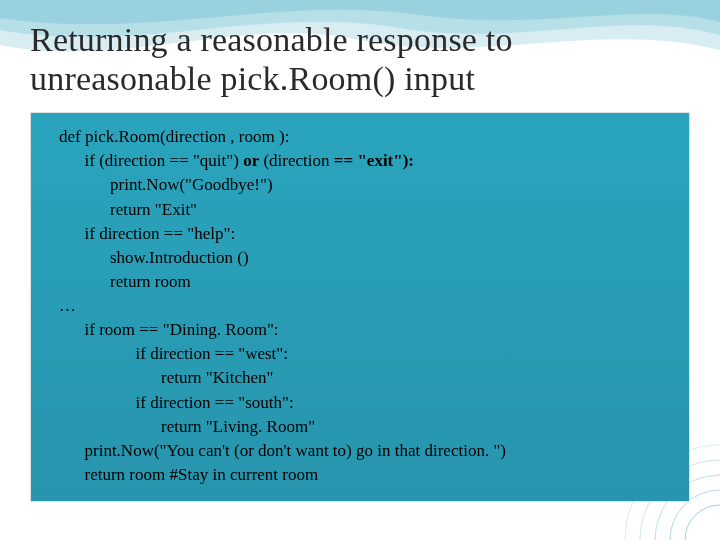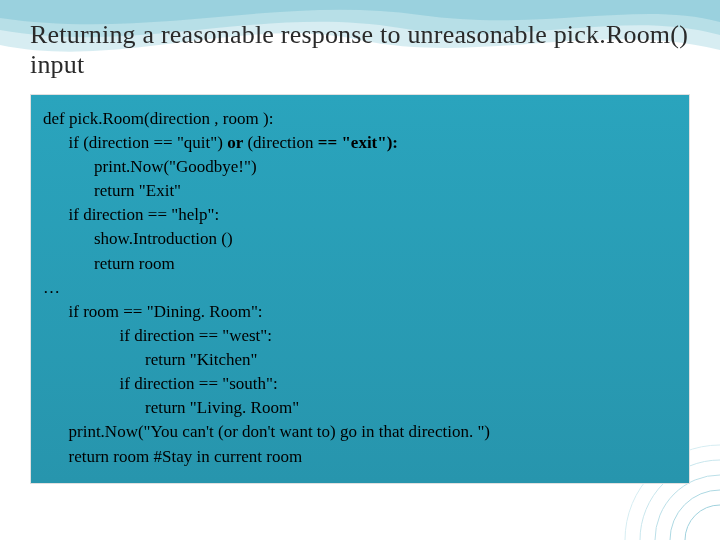--- a/index.html
+++ b/index.html
@@ -18,32 +18,32 @@
   }
   .bg-wave svg { width: 100%; height: 120px; }
   .slide {
     position: relative;
     z-index: 1;
     padding: 20px 30px 20px 30px;
     width: 100%;
     height: 100%;
   }
   .title {
-    font-size: 26px;
+    font-size: 34px;
     line-height: 1.15;
     color: #2a2a2a;
     font-weight: 400;
     margin-bottom: 14px;
     letter-spacing: 0.2px;
   }
   .code-box {
     background: #299fb8;
     background: linear-gradient(180deg, #2aa4bd 0%, #2795ad 100%);
     border: 1px solid #e0e0e0;
-    padding: 12px 16px 14px 12px;
+    padding: 12px 16px 14px 28px;
     font-family: Georgia, 'Times New Roman', serif;
     font-size: 17px;
     line-height: 1.42;
     color: #000000;
     white-space: pre;
   }
   .code-box .bold { font-weight: 700; }
   .corner-deco {
     position: absolute;
     right: 0;

